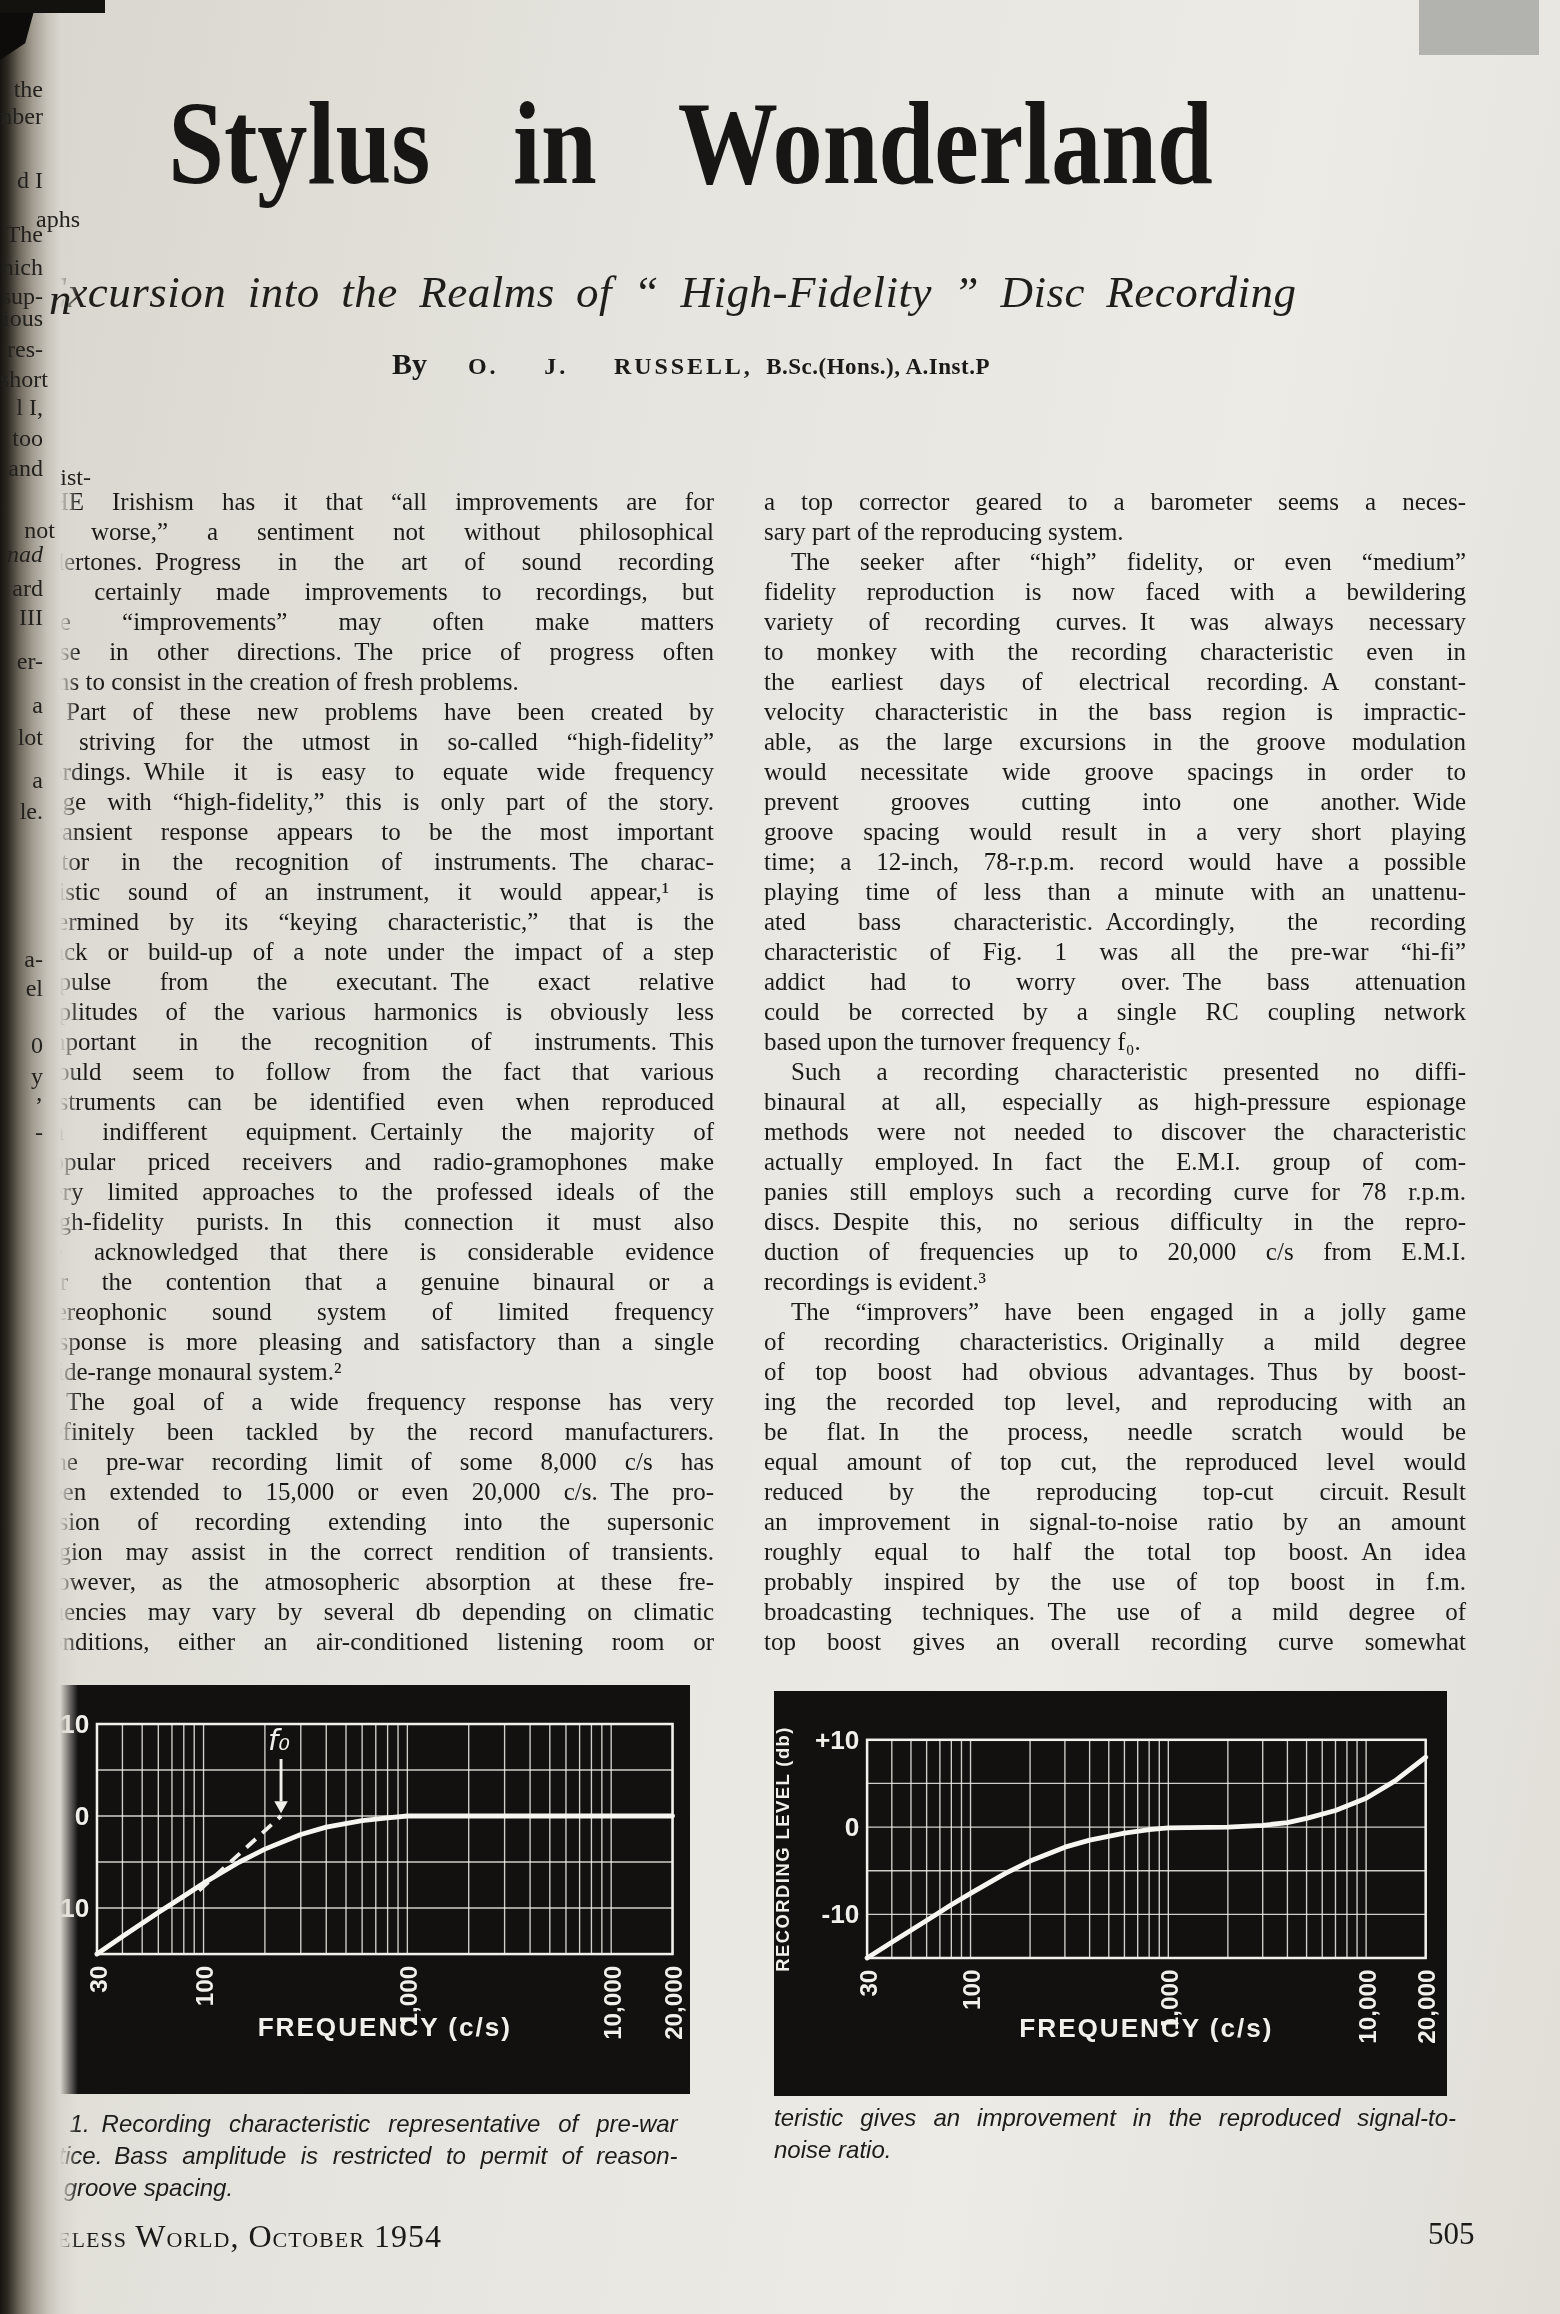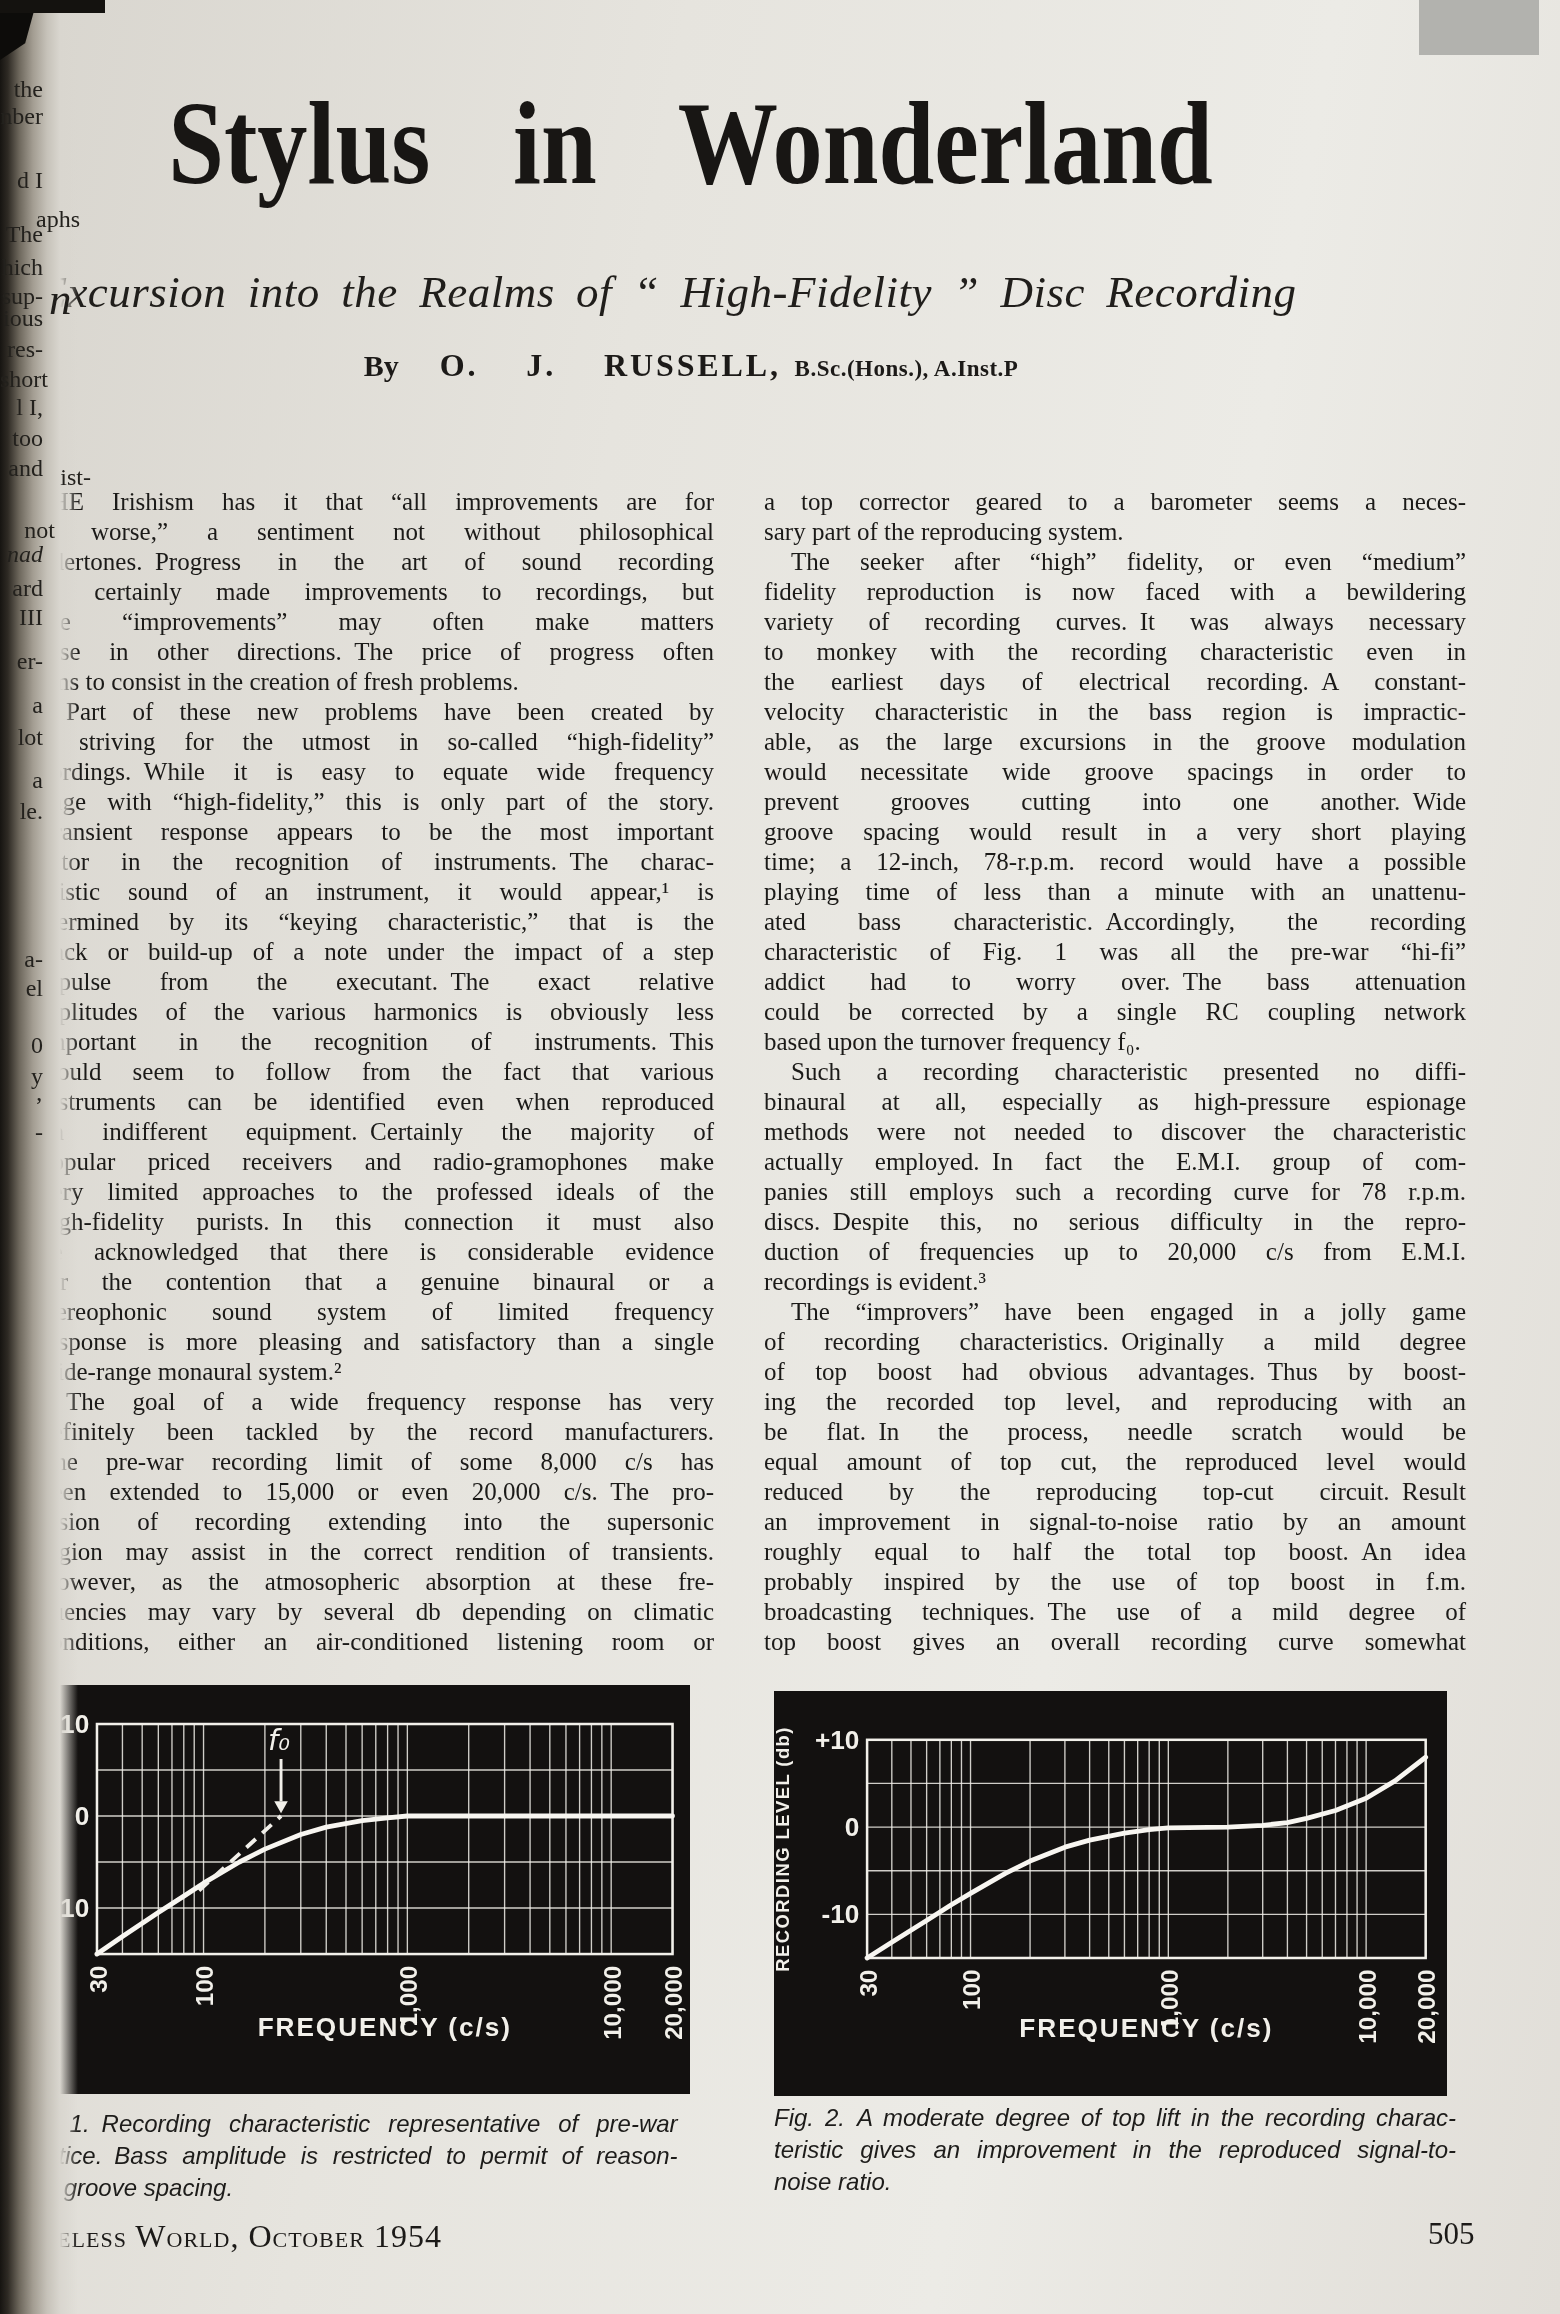--- a/index.html
+++ b/index.html
@@ -18,21 +18,21 @@
   .subtitle-frag{position:absolute;left:49px;top:273px;z-index:5;font-style:italic;font-size:45px;color:#201e1b;}
   
   .headwrap{position:absolute;left:43px;top:0;width:1296px;text-align:center;}
   .title{position:absolute;top:85px;left:0;width:100%;margin:0;font-weight:bold;color:#181614;
         font-size:118px;line-height:1;word-spacing:68px;letter-spacing:0;white-space:nowrap;}
   .title span{display:inline-block;transform:scaleX(0.85);transform-origin:50% 50%;}
   .subtitle{position:absolute;top:266px;left:-23px;width:100%;font-style:italic;font-size:45px;
         word-spacing:9.7px;letter-spacing:0.5px;color:#201e1b;white-space:nowrap;}
   .byline{position:absolute;top:347px;left:0;width:100%;font-weight:bold;color:#1c1a18;white-space:nowrap;}
   .byline .by{font-size:30px;margin-right:41px;}
-  .byline .bname{font-size:32px;letter-spacing:2.9px;word-spacing:37px;margin-right:13.6px;}
+  .byline .bname{font-size:24px;letter-spacing:2.9px;word-spacing:37px;margin-right:13.6px;}
   .byline .bquals{font-size:23px;letter-spacing:0.5px;}
   
   .col{position:absolute;top:487px;font-size:25px;line-height:30px;z-index:2;}
   .col.left{left:39px;width:675px;}
   .col.right{left:764px;width:702px;}
   .tline{height:30px;text-align:justify;text-align-last:justify;overflow:visible;}
   .tline.pe{text-align-last:left;}
   .dropT{position:absolute;left:39px;top:493px;width:8.7px;height:53px;background:#1a1816;z-index:2;}
   
   .fig{position:absolute;background:#131110;z-index:2;}
@@ -245,21 +245,20 @@
         <text x="682" y="287" fill="#f2f0ea" font-size="25" text-anchor="end" font-family="&quot;Liberation Sans&quot;,sans-serif" font-weight="bold" transform="rotate(-90 682 287)">20,000</text>
         <text x="15" y="162.5" fill="#f2f0ea" font-size="19" text-anchor="middle" font-family="&quot;Liberation Sans&quot;,sans-serif" font-weight="bold" letter-spacing="1.5" transform="rotate(-90 15 162.5)">RECORDING LEVEL (db)</text>
         <text x="384" y="357" fill="#f2f0ea" font-size="27" text-anchor="middle" font-family="&quot;Liberation Sans&quot;,sans-serif" font-weight="bold" letter-spacing="2">FREQUENCY (c/s)</text>
       </svg></div>
   <div class="caption" id="cap1">
       <div class="capline">Fig. 1. Recording characteristic representative of pre-war</div>
       <div class="capline">practice. Bass amplitude is restricted to permit of reason-</div>
       <div class="capline pe">able groove spacing.</div>
     </div>
   <div class="caption" id="cap2">
-      <div class="capline">Fig. 2. A moderate degree of top lift in the recording charac-</div>
       <div class="capline">teristic gives an improvement in the reproduced signal-to-</div>
       <div class="capline pe">noise ratio.</div>
     </div>
 
   <div class="footer-journal">Wireless World, October 1954</div>
   <div class="page-number">505</div>
 
   <div class="gutter"></div>
   <div id="frags">
       <div class="frag" style="top: 76px;">the</div>

